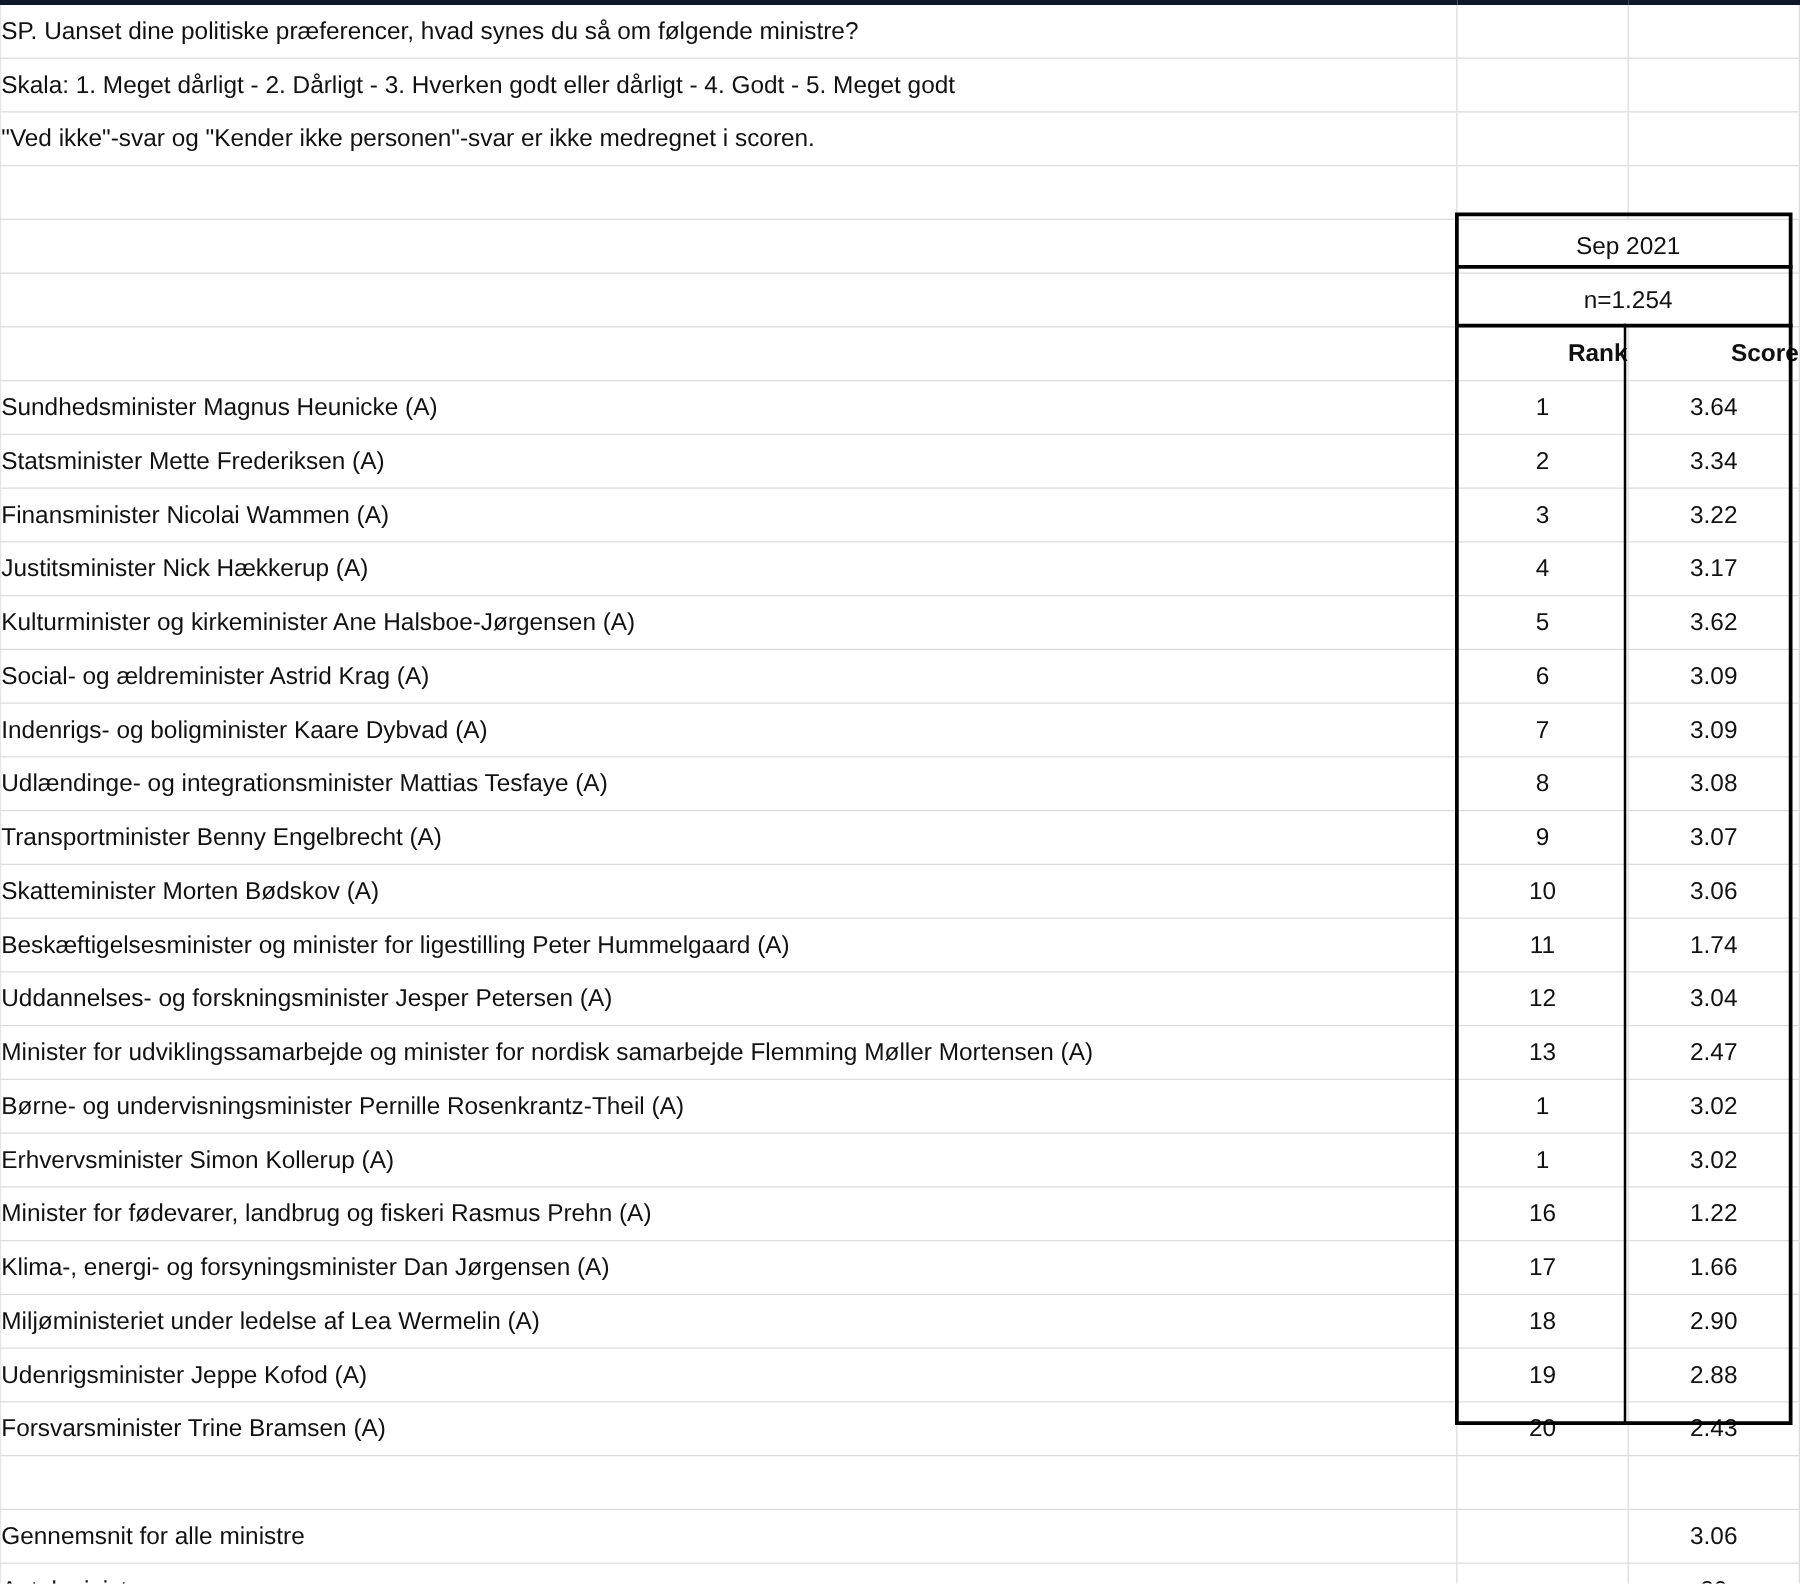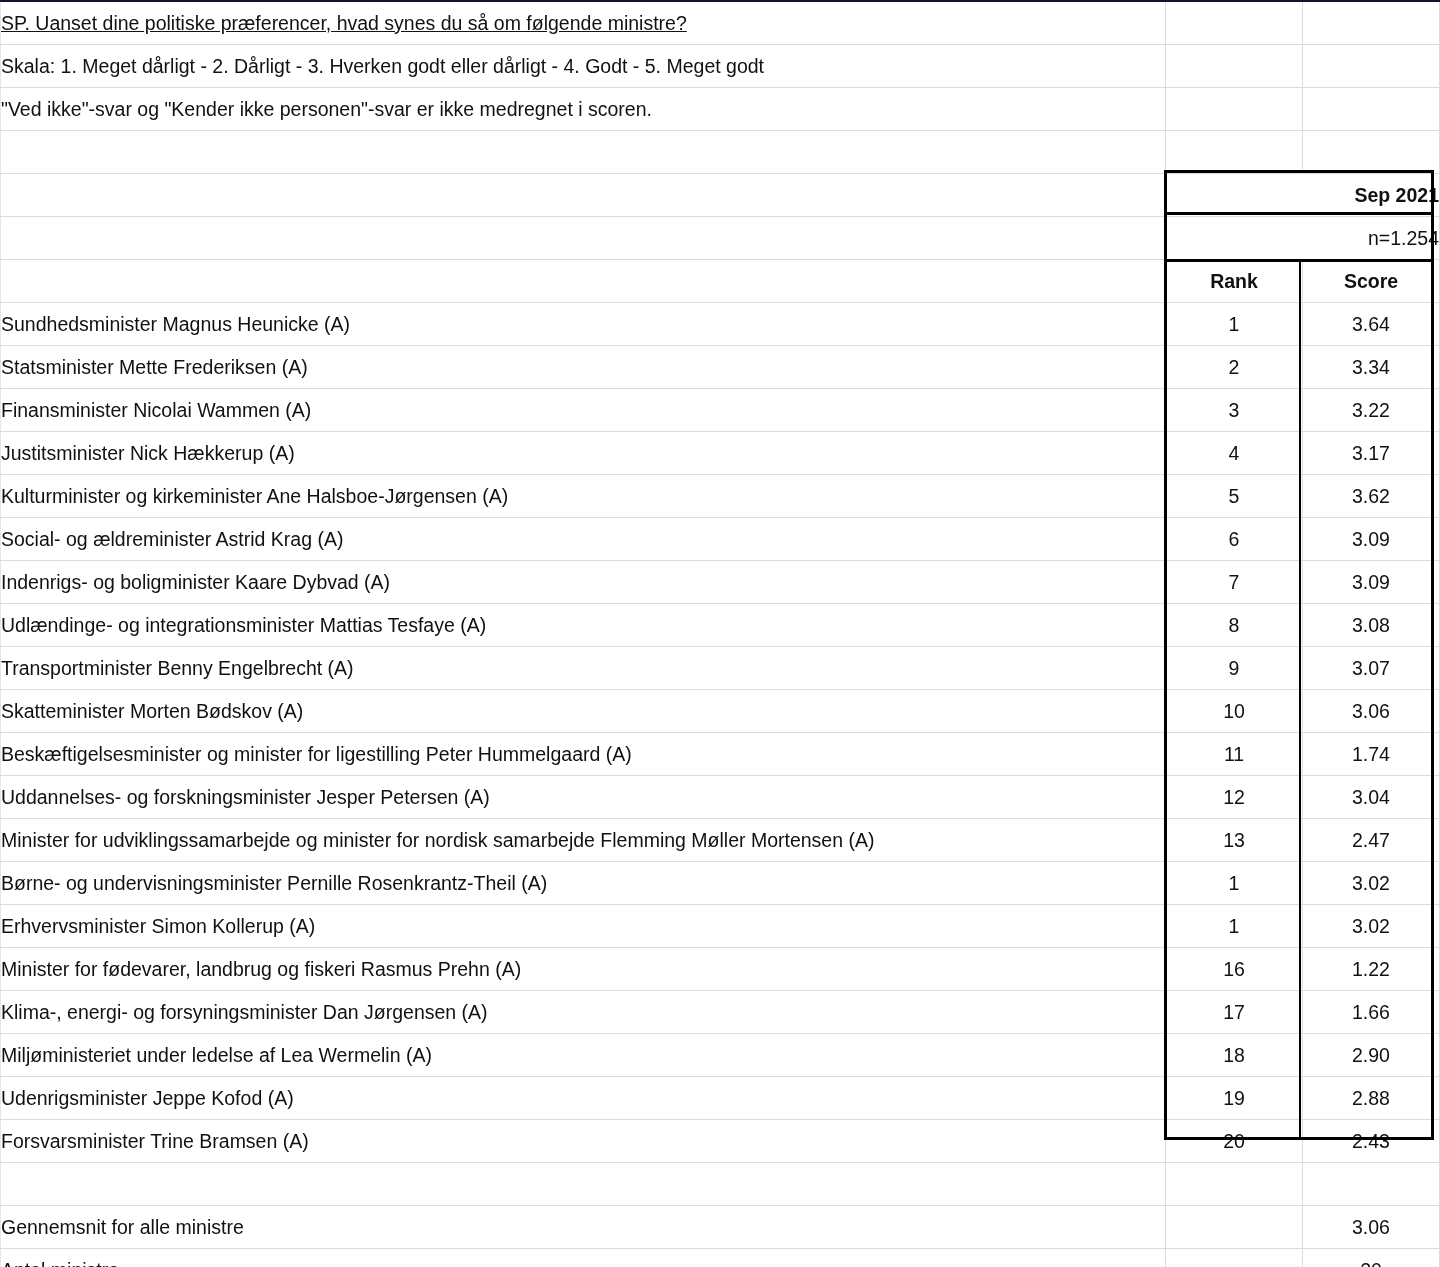--- a/index.html
+++ b/index.html
@@ -35,21 +35,21 @@
     overflow: visible;
     white-space: nowrap;
   }
   table.grid tr td:first-child {
     border-left: 1px solid #e6e6e6;
   }
   .c-label   { width: 1164px; padding-left: 12px; text-align: left; }
   .c-rank    { width: 136px;  text-align: center; }
   .c-score   { width: 136px;  text-align: center; }
   .c-pad     { width: 4px;    border-right: none !important; }
-  tr.row-first td { border-top: 2px solid #0f172a; text-decoration: underline; }
+  tr.row-first td { border-top: 4px solid #0f172a; }
 
   .txt-head { font-size: 19.5px; }
 
   
   .heavy-box {
     position: absolute;
     left: 1164px;
     top: 170px;
     width: 270px;
     height: 970px;
@@ -69,32 +69,32 @@
   .heavy-vline {
     position: absolute;
     left: 1299px;
     width: 0;
     border-left: 2.5px solid #000000;
     box-sizing: border-box;
     pointer-events: none;
   }
 
   .hdr-period {
+    font-weight: normal;
+    font-size: 20px;
+    text-align: center;
+  }
+  .hdr-n {
+    font-size: 20px;
+    text-align: center;
+  }
+  .hdr-col {
     font-weight: bold;
     font-size: 20px;
     text-align: right;
-  }
-  .hdr-n {
-    font-size: 20px;
-    text-align: right;
-  }
-  .hdr-col {
-    font-weight: bold;
-    font-size: 20px;
-    text-align: center;
   }
   .blank-cell { }
   .footer-label { padding-left: 12px; }
 </style>
 </head>
 <body>
 
 <div class="sheet">
 
   <table class="grid">

